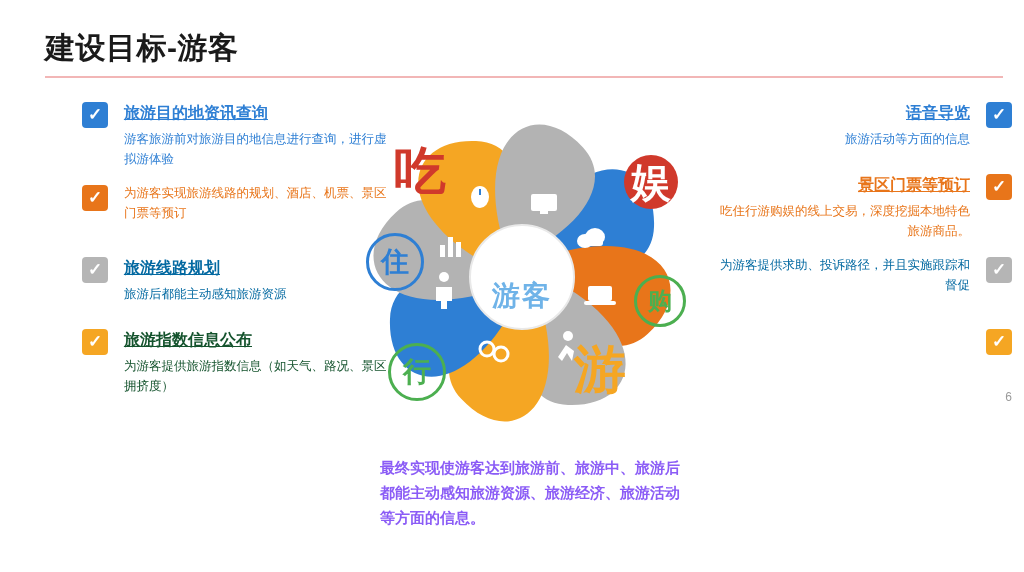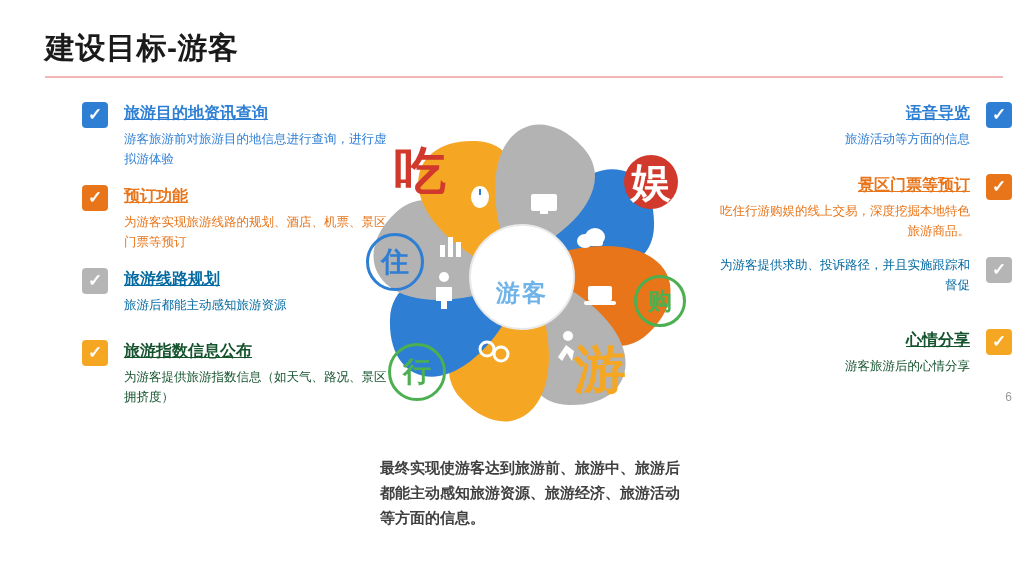--- a/index.html
+++ b/index.html
@@ -113,21 +113,21 @@
   }
   .pinwheel {
     position: absolute;
     left: 0; top: 0;
   }
   .hub-label {
     position: absolute;
     left: 50%;
     top: 172px;
     transform: translateX(-50%);
-    font-size: 24px;
+    font-size: 28px;
     font-weight: bold;
     color: #6fb3e8;
     letter-spacing: 2px;
   }
 
   
   .glyph {
     position: absolute;
     font-weight: bold;
     line-height: 1;
@@ -186,21 +186,21 @@
 
   
   .summary {
     position: absolute;
     left: 368px;
     top: 455px;
     width: 300px;
     font-size: 15px;
     font-weight: bold;
     line-height: 25px;
-    color: #404040;
+    color: #8b5cf6;
   }
 
   .page-num {
     position: absolute;
     right: 24px;
     bottom: 14px;
     font-size: 12px;
     color: #9a9a9a;
   }
 
@@ -220,21 +220,20 @@
       <div class="chk bg-blue">✓</div>
       <div class="itext">
         <div class="ihead c-blue">旅游目的地资讯查询</div>
         <div class="idesc c-blue">游客旅游前对旅游目的地信息进行查询，进行虚拟游体验</div>
       </div>
     </div>
 
     <div class="item">
       <div class="chk bg-orange">✓</div>
       <div class="itext">
-        <div class="ihead c-orange">预订功能</div>
         <div class="idesc c-orange">为游客实现旅游线路的规划、酒店、机票、景区门票等预订</div>
       </div>
     </div>
 
     <div class="item">
       <div class="chk bg-gray">✓</div>
       <div class="itext">
         <div class="ihead c-gray">旅游线路规划</div>
         <div class="idesc c-gray">旅游后都能主动感知旅游资源</div>
       </div>
@@ -270,24 +269,20 @@
 
     <div class="item">
       <div class="chk bg-gray">✓</div>
       <div class="itext">
         <div class="idesc c-gray">为游客提供求助、投诉路径，并且实施跟踪和督促</div>
       </div>
     </div>
 
     <div class="item">
       <div class="chk bg-amber">✓</div>
-      <div class="itext">
-        <div class="ihead c-amber">心情分享</div>
-        <div class="idesc c-amber">游客旅游后的心情分享</div>
-      </div>
     </div>
 
   </div>
 
   <div class="center-wrap">
     <svg class="pinwheel" width="340" height="330" viewBox="0 0 340 330">
       <g transform="translate(170,168)">
 
         <g transform="rotate(0)">
           <path d="M0,-18 C55,-135 135,-120 132,-46 C130,6 60,10 0,-18 Z" fill="#2e7fd4"></path>

